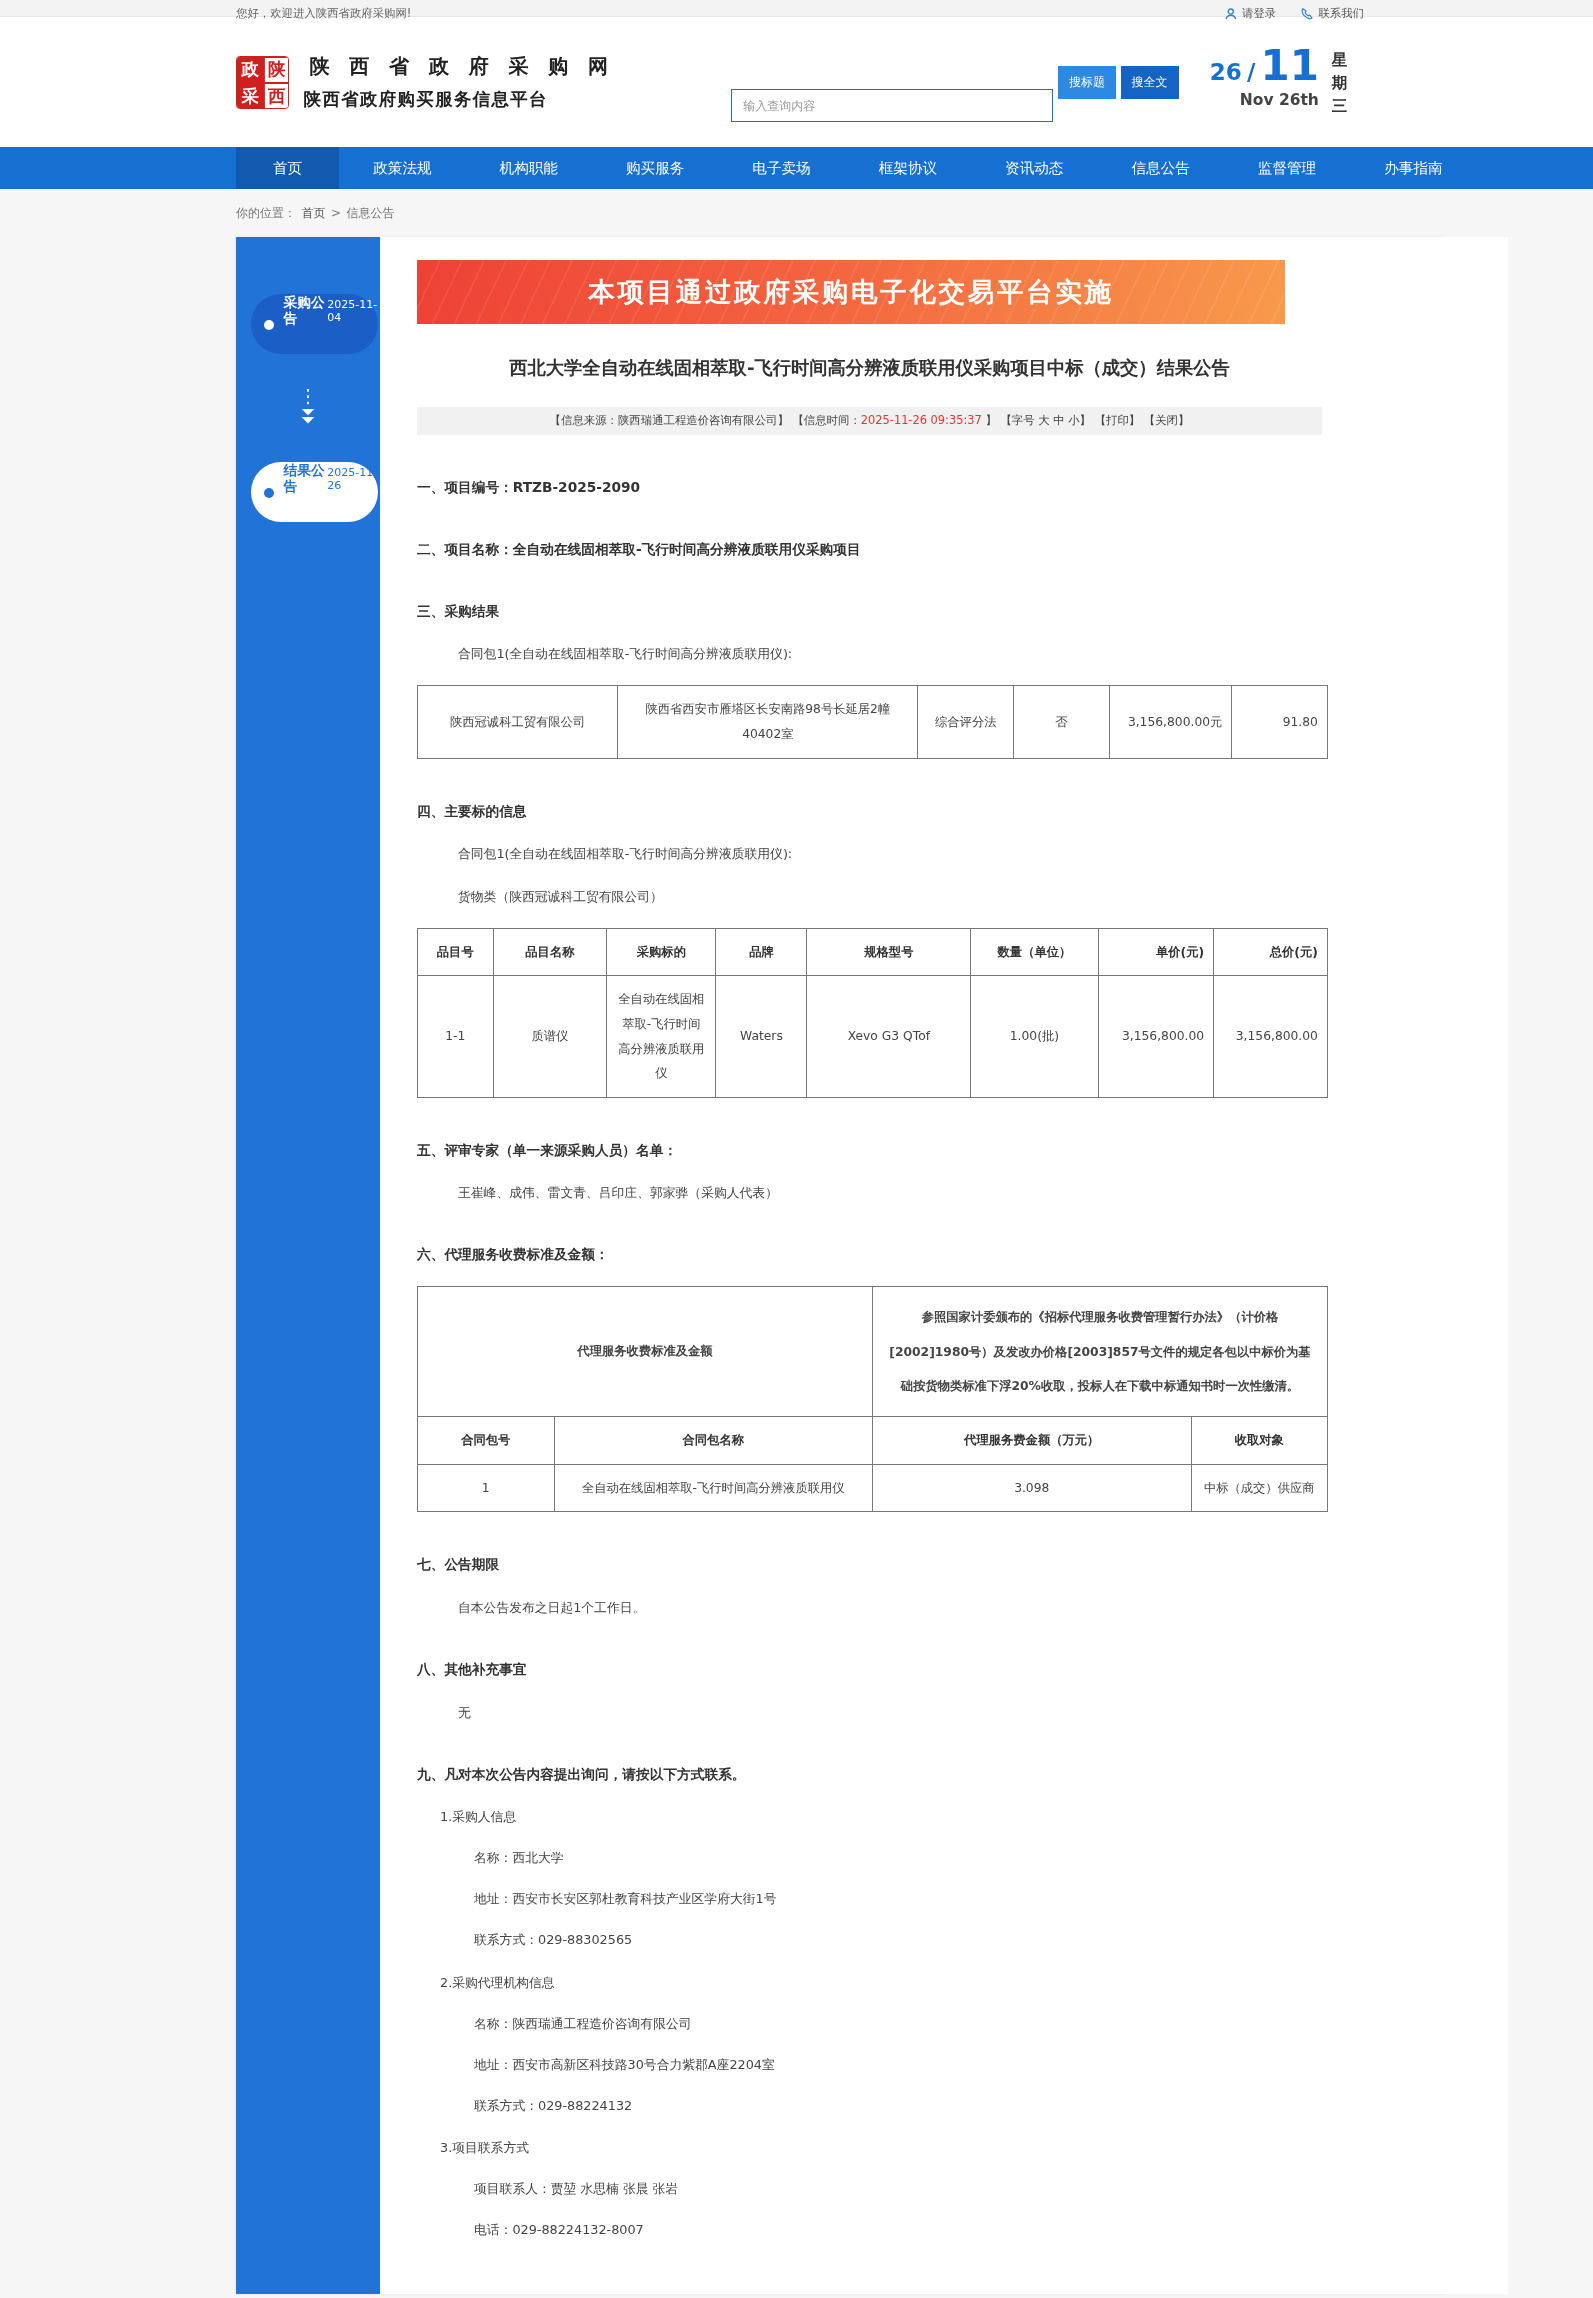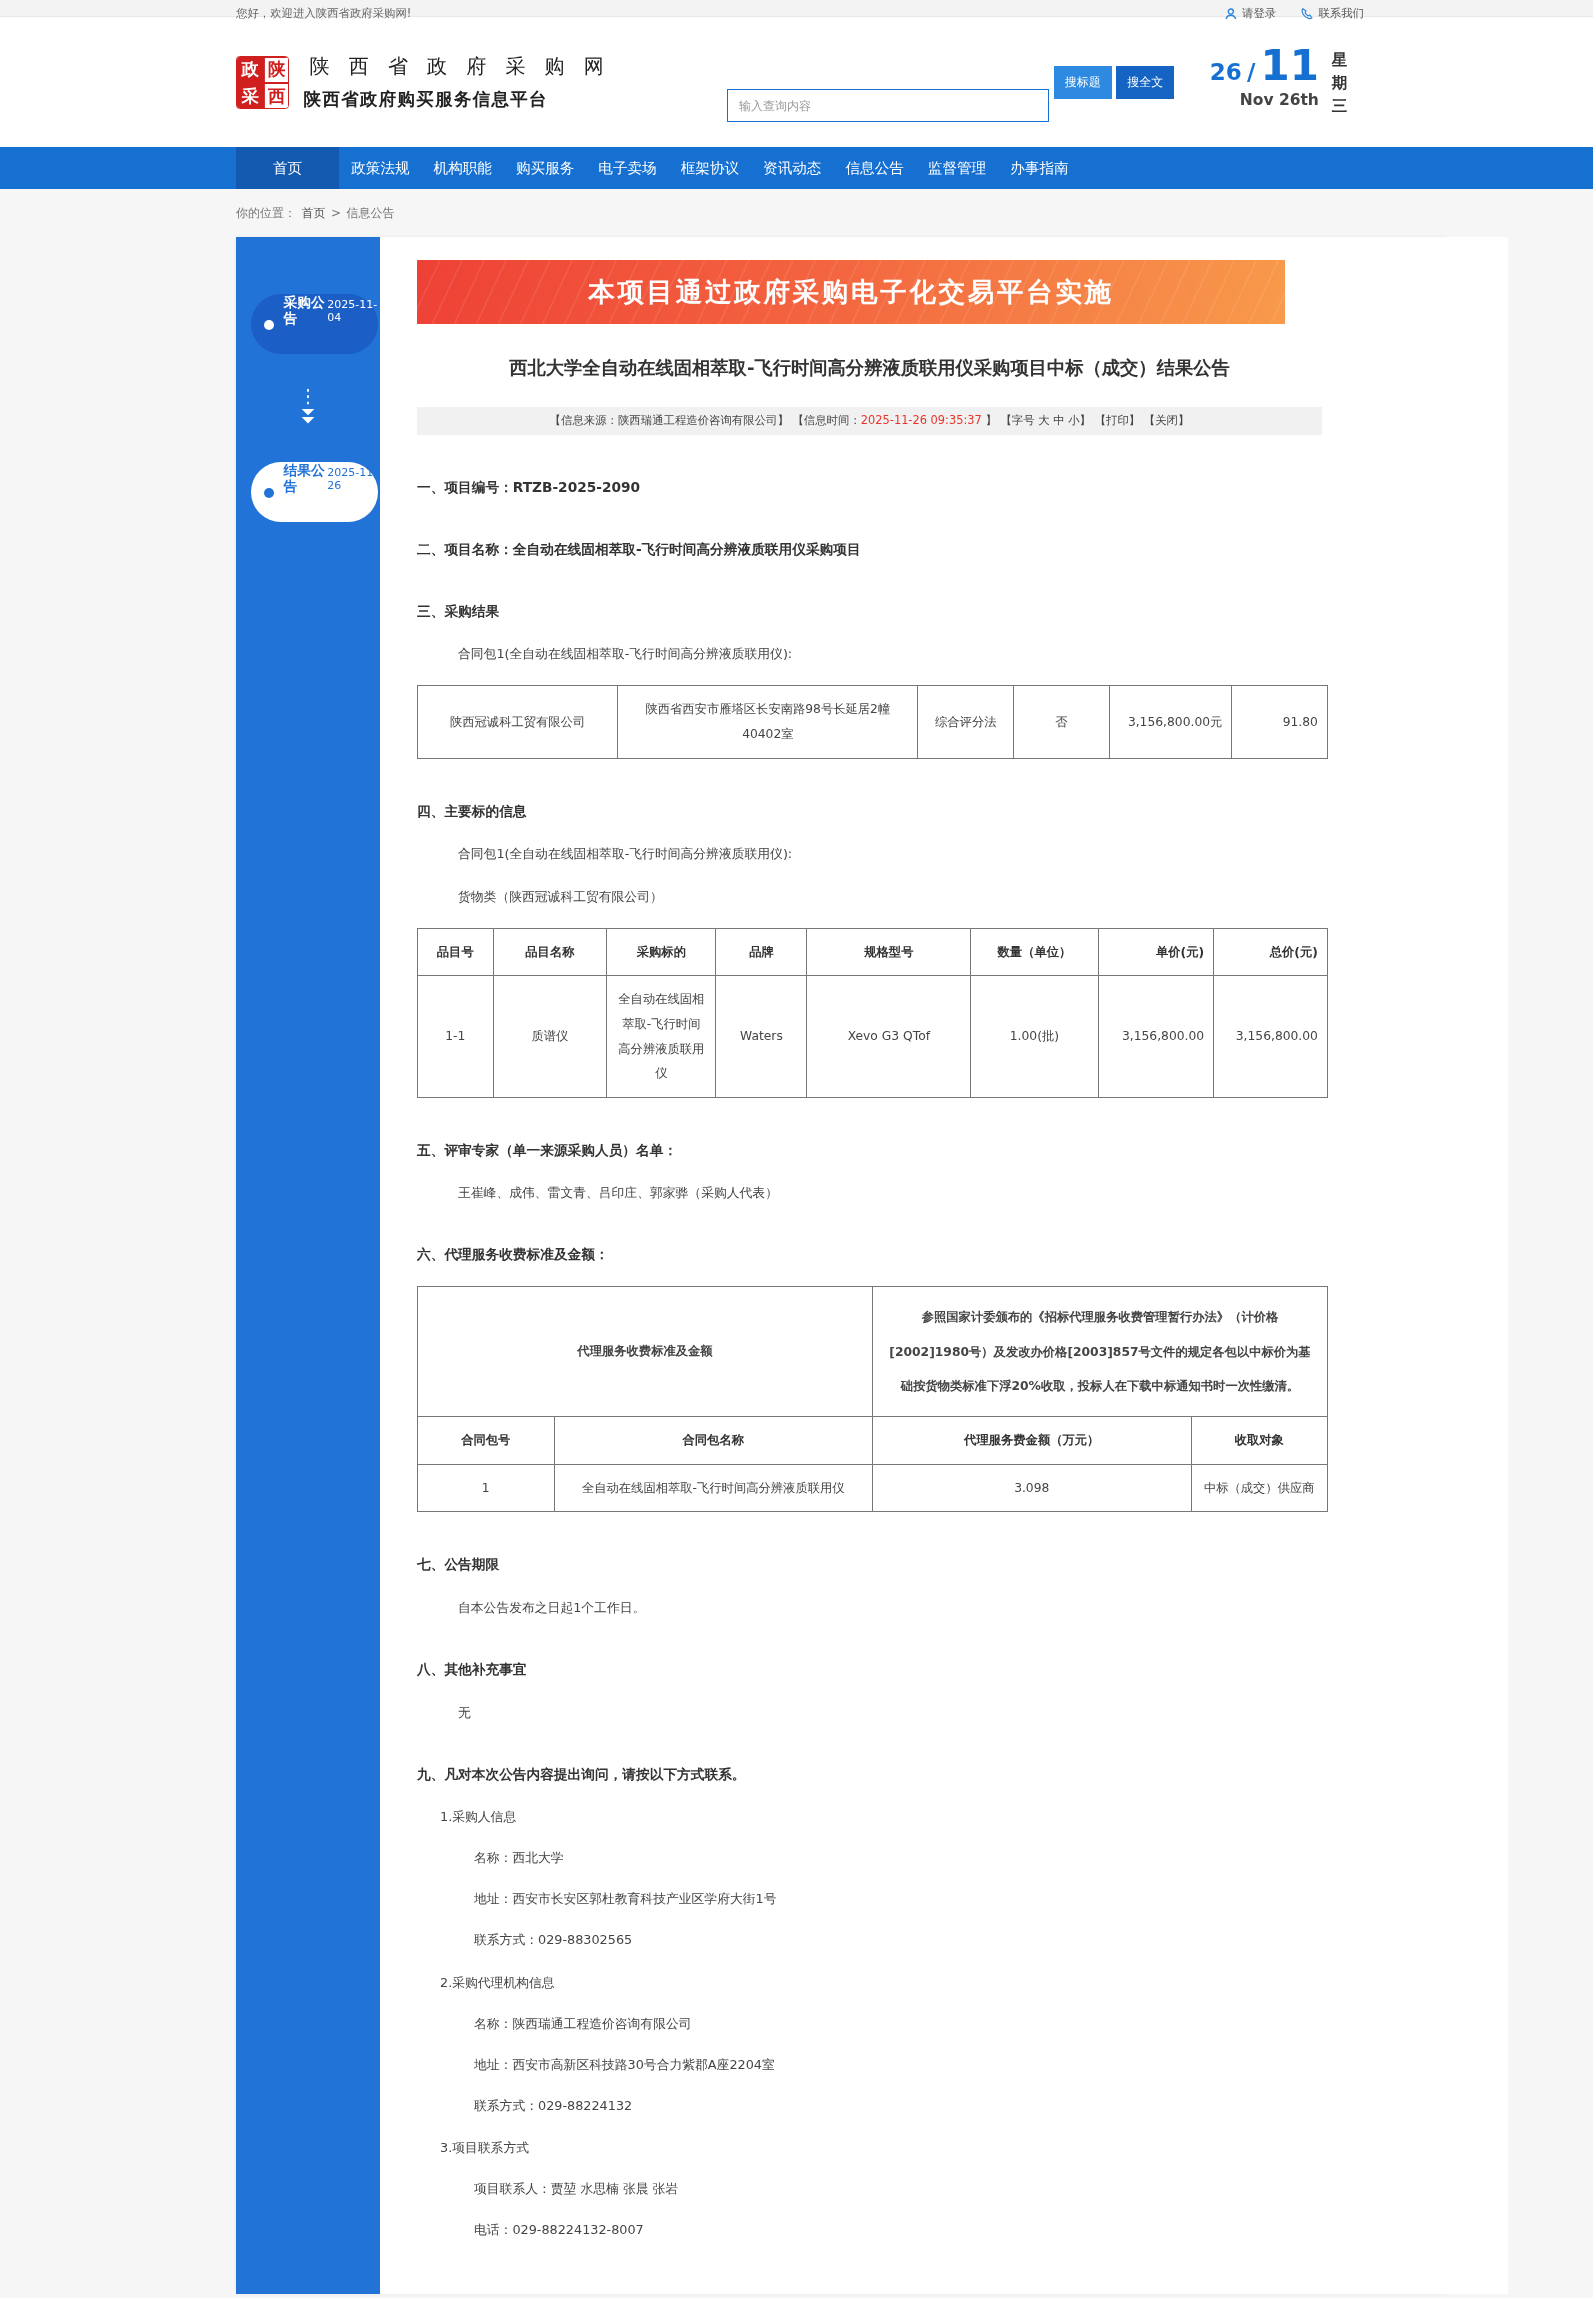--- a/index.html
+++ b/index.html
@@ -14,41 +14,41 @@
   .top-link svg { display:block; }
 
   
   .header { height:130px; background:#fff; }
   .header-inner { display:flex; align-items:center; height:130px; }
   .seal { width:53px; height:53px; display:grid; grid-template-columns:26.5px 26.5px; grid-template-rows:26.5px 26.5px; border:1.8px solid #d01f1f; border-radius:3.7px; overflow:hidden; flex:none; }
   .seal span { display:flex; align-items:center; justify-content:center; font-size:17.4px; font-weight:bold; line-height:1; }
   .seal .r { background:#d01f1f; color:#fff; }
   .seal .w { background:#fff; color:#d01f1f; box-shadow:inset 0 0 0 0.9px #d01f1f; }
   .titles { margin-left:14.6px; }
-  .site-name { font-size:20px; font-weight:normal; color:#222; letter-spacing:6.4px;padding-left:6px; }
+  .site-name { font-size:20px; font-weight:bold; color:#222; letter-spacing:6.4px;padding-left:6px; }
   .site-sub { font-size:17.4px; font-weight:bold; color:#222; margin-top:7.3px; letter-spacing:1.4px; }
   .search-wrap { display:flex; align-items:center; margin-left:117px; }
   .search-input { width:322px; height:33px; border:1.8px solid #1670d2; padding:0 11px; font-size:12px; color:#333; outline:none;margin-top:47px; }
   .search-input::placeholder { color:#999; }
   .btn-search { height:33px; padding:0 11px; border:none; color:#fff; font-size:12px; cursor:pointer; margin-left:4.6px; }
   .btn-title { background:#2e8ae0; }
   .btn-full { background:#1564c4; }
   .datebox { margin-left:auto; margin-right:96px; display:flex; align-items:flex-start; gap:12.8px; }
   .date-nums { text-align:right; }
   .date-line1 { color:#1670d2; font-weight:bold; line-height:1; }
   .date-day { font-size:23px; }
   .date-sep { font-size:23px; }
   .date-month { font-size:42px; }
   .date-en { font-size:15.5px; font-weight:bold; color:#444; margin-top:3.7px; }
   .weekday { width:18.3px; font-size:15.5px; font-weight:bold; color:#333; line-height:1.5; word-break:break-all; margin-top:3.7px; }
 
   
   .nav { height:42px; background:#1670d2; }
   .nav-inner { display:flex; height:42px; }
-  .nav-item { color:#fff; font-size:14.6px; line-height:42px; padding:0 12px; cursor:pointer; white-space:nowrap; }
+  .nav-item { color:#fff; font-size:14.6px; line-height:42px; padding:0 34px; cursor:pointer; white-space:nowrap; }
   .nav-item.active { background:#1259b0; padding:0 37px; }
 
   
   .page-bg { background:#f6f6f6; padding-bottom:41px; }
   .breadcrumb { height:48px; display:flex; align-items:center; font-size:12px; color:#777; gap:5.5px; }
   .breadcrumb .bc-link { color:#555; cursor:pointer; }
 
   
   .card { display:flex; background:#fff; box-shadow:0 0 3.7px rgba(0,0,0,.06); }
   .sidebar { width:144px; flex:none; background:#2273d8; padding-top:57px; min-height:1896px; }

